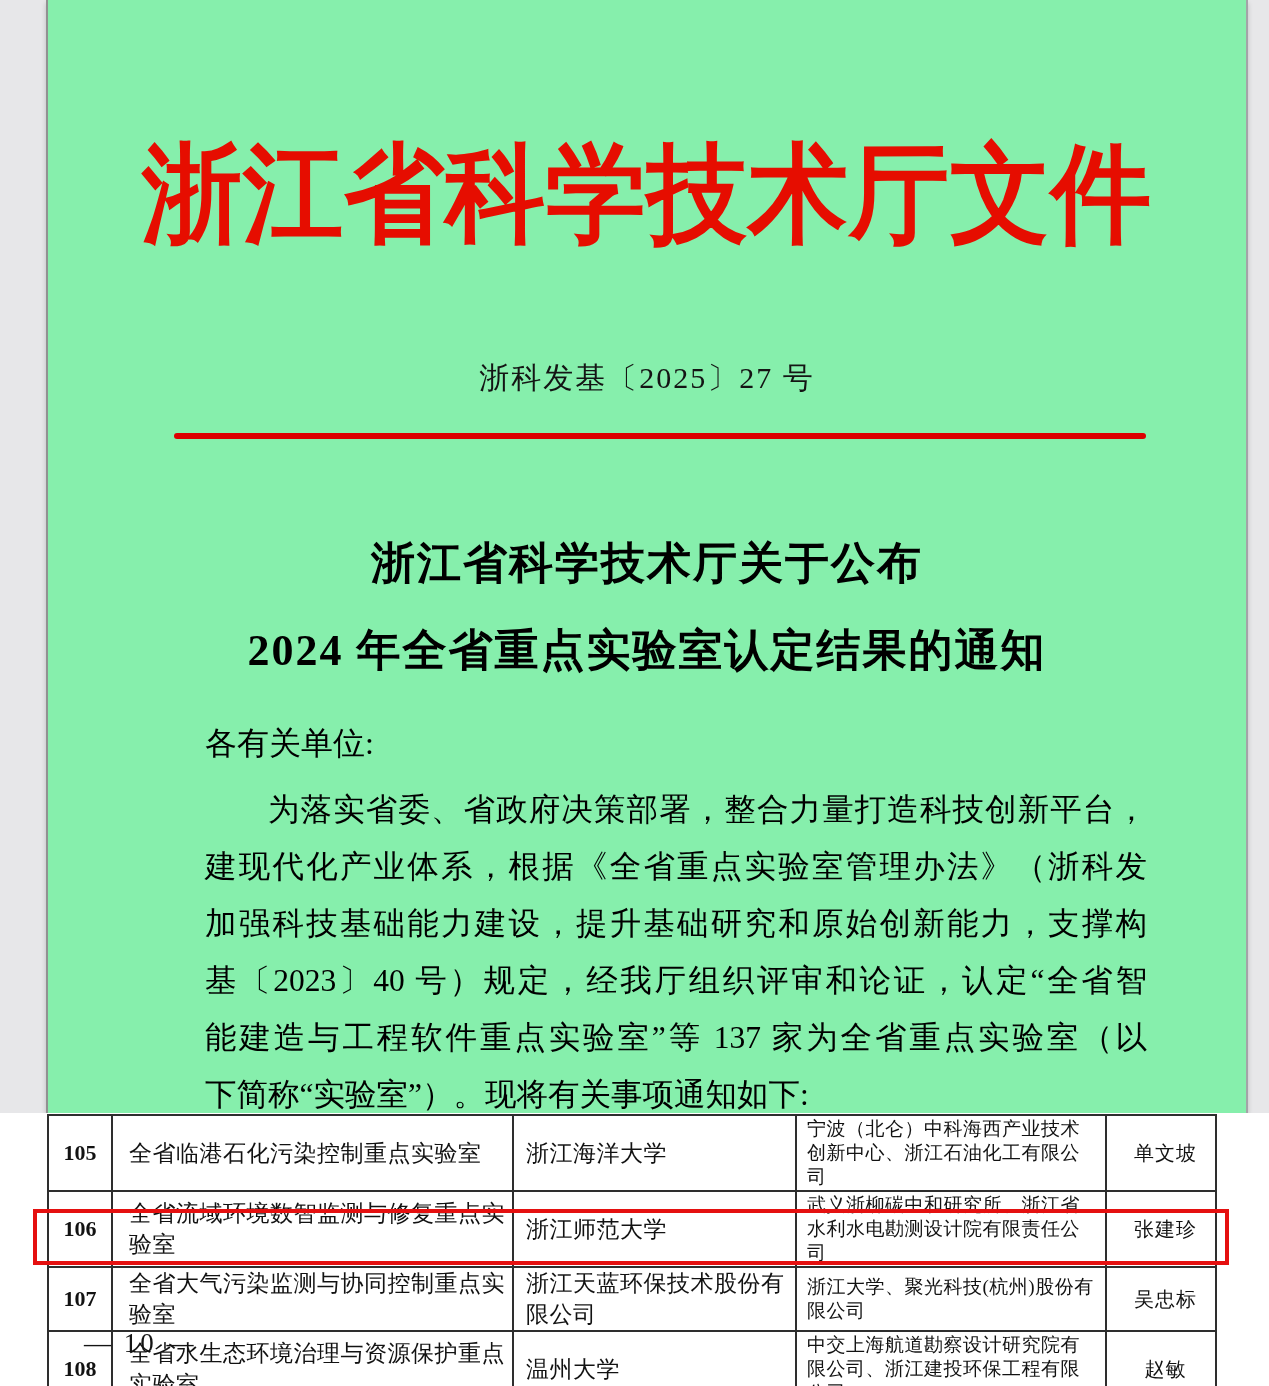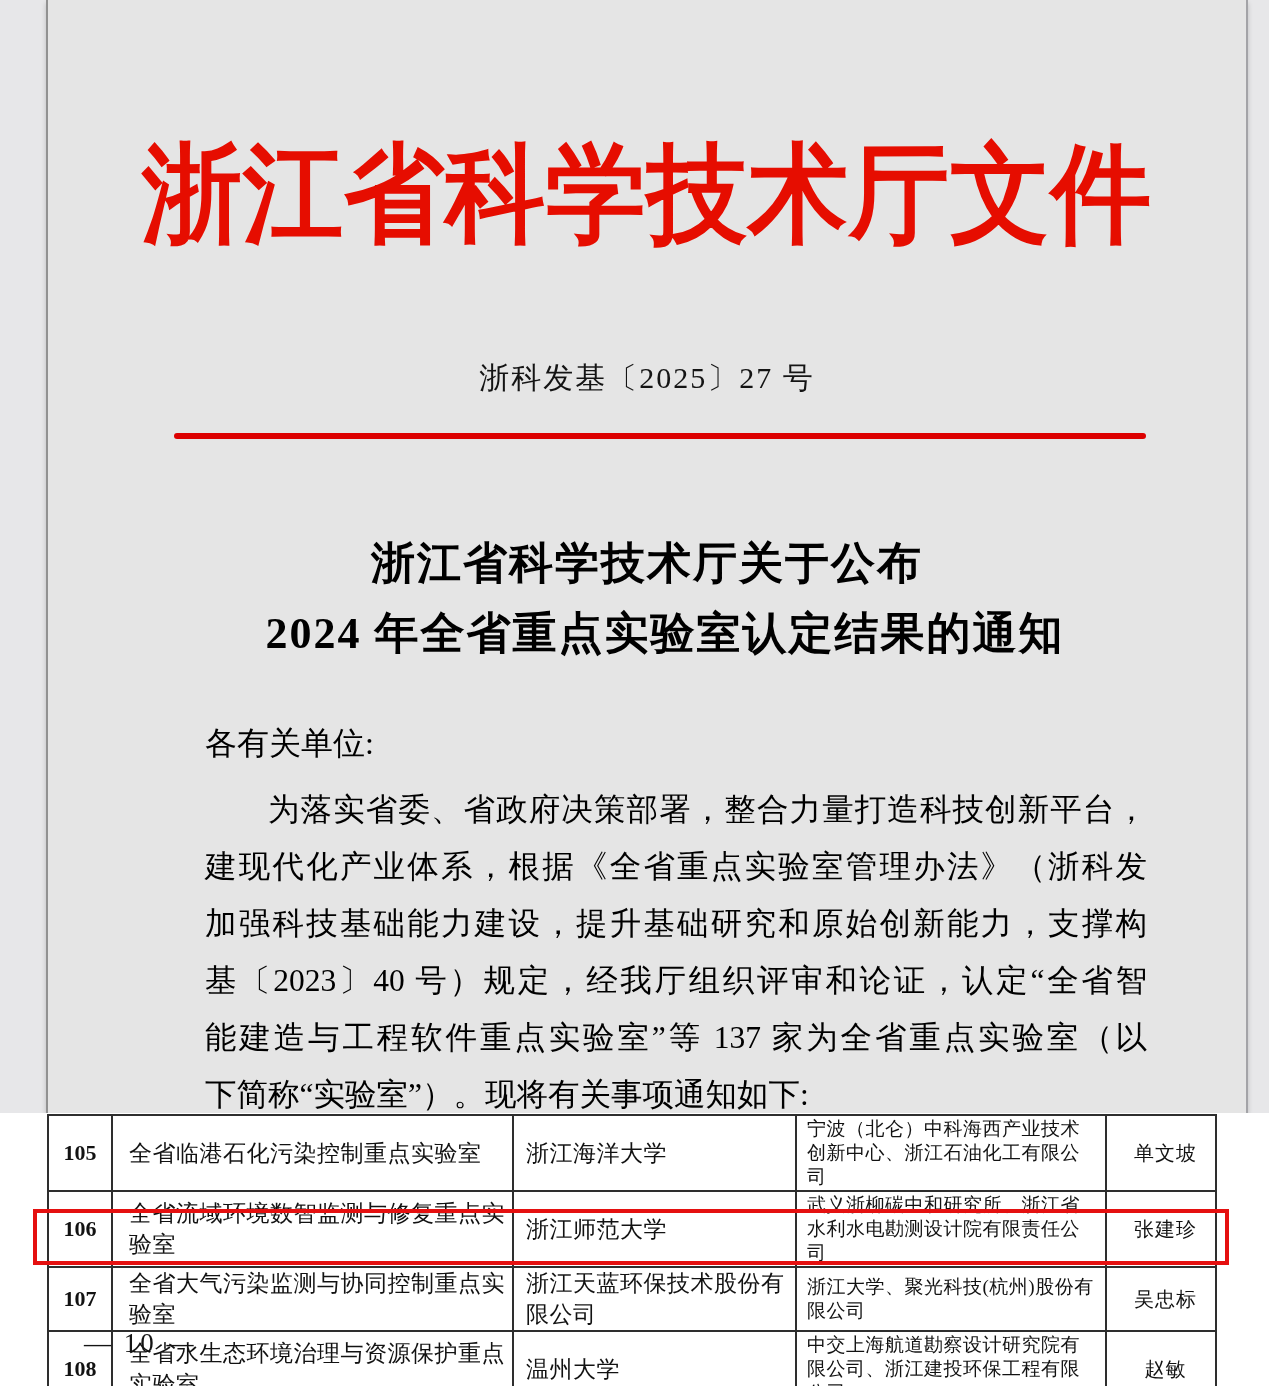--- a/index.html
+++ b/index.html
@@ -18,21 +18,21 @@
     --margin-gray: #e7e7e9;
   }
   .gray-bg {
     position: absolute; top: 0; left: 0;
     width: 1269px; height: 1113px;
     background: var(--margin-gray);
   }
   .page {
     position: absolute; top: 0; left: 46px;
     width: 1202px; height: 1113px;
-    background: #e5e5e5;
+    background: #86efac;
     border-left: 2px solid #919191;
     border-right: 2px solid #a3a3a7;
     box-shadow: 0 3px 5px rgba(0,0,0,0.18);
   }
   .letterhead {
     position: absolute; top: 128px; left: 0; width: 100%;
     text-align: center;
     font-size: 100px; font-weight: bold;
     letter-spacing: 1px;
     color: var(--letterhead-red);
@@ -50,21 +50,21 @@
     background: var(--rule-red);
     border-radius: 3px;
   }
   .notice-title {
     position: absolute; left: 0; width: 100%;
     text-align: center;
     font-size: 44px; font-weight: bold; color: #000;
     letter-spacing: 2px; white-space: nowrap;
   }
   .notice-title.line1 { top: 534px; }
-  .notice-title.line2 { top: 604px; margin-left: 18px; }
+  .notice-title.line2 { top: 621px; }
   .salutation {
     position: absolute; top: 722px; left: 157px;
     font-size: 32px; color: #000;
   }
   .body-para {
     position: absolute; top: 781px; left: 157px; width: 942px;
     font-size: 31.5px; color: #000;
   }
   .body-line {
     height: 57px; line-height: 57px;

